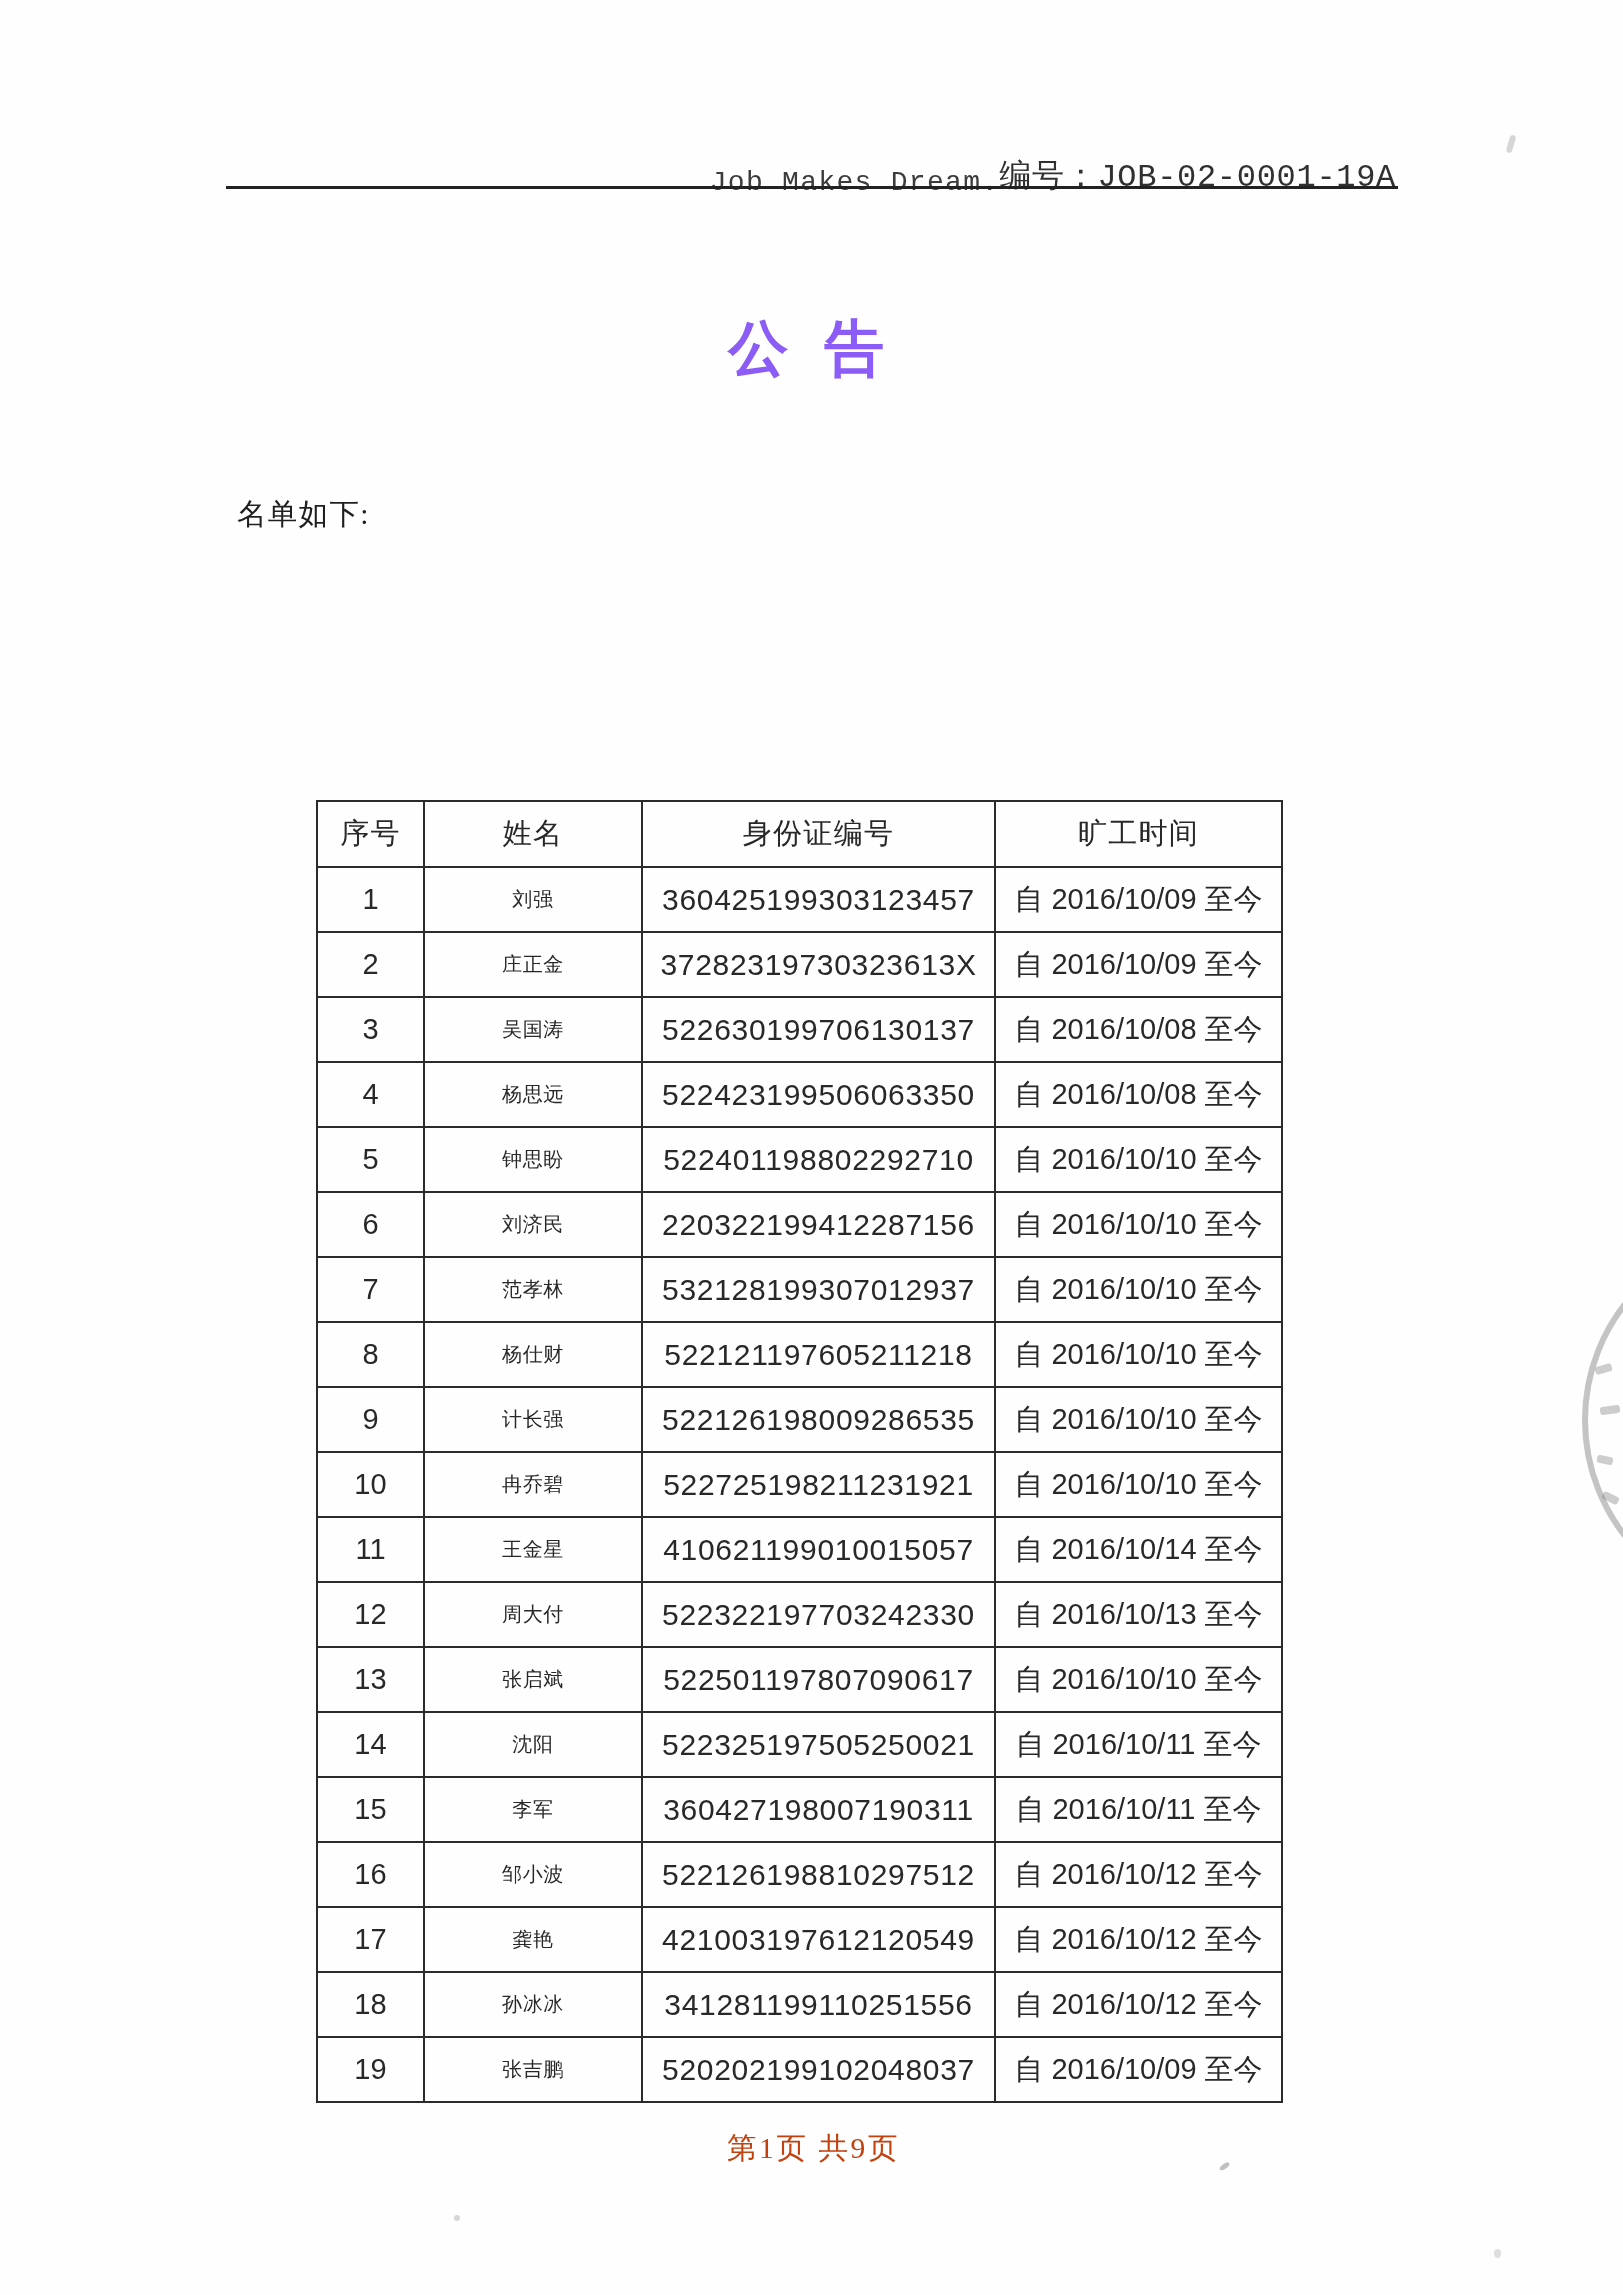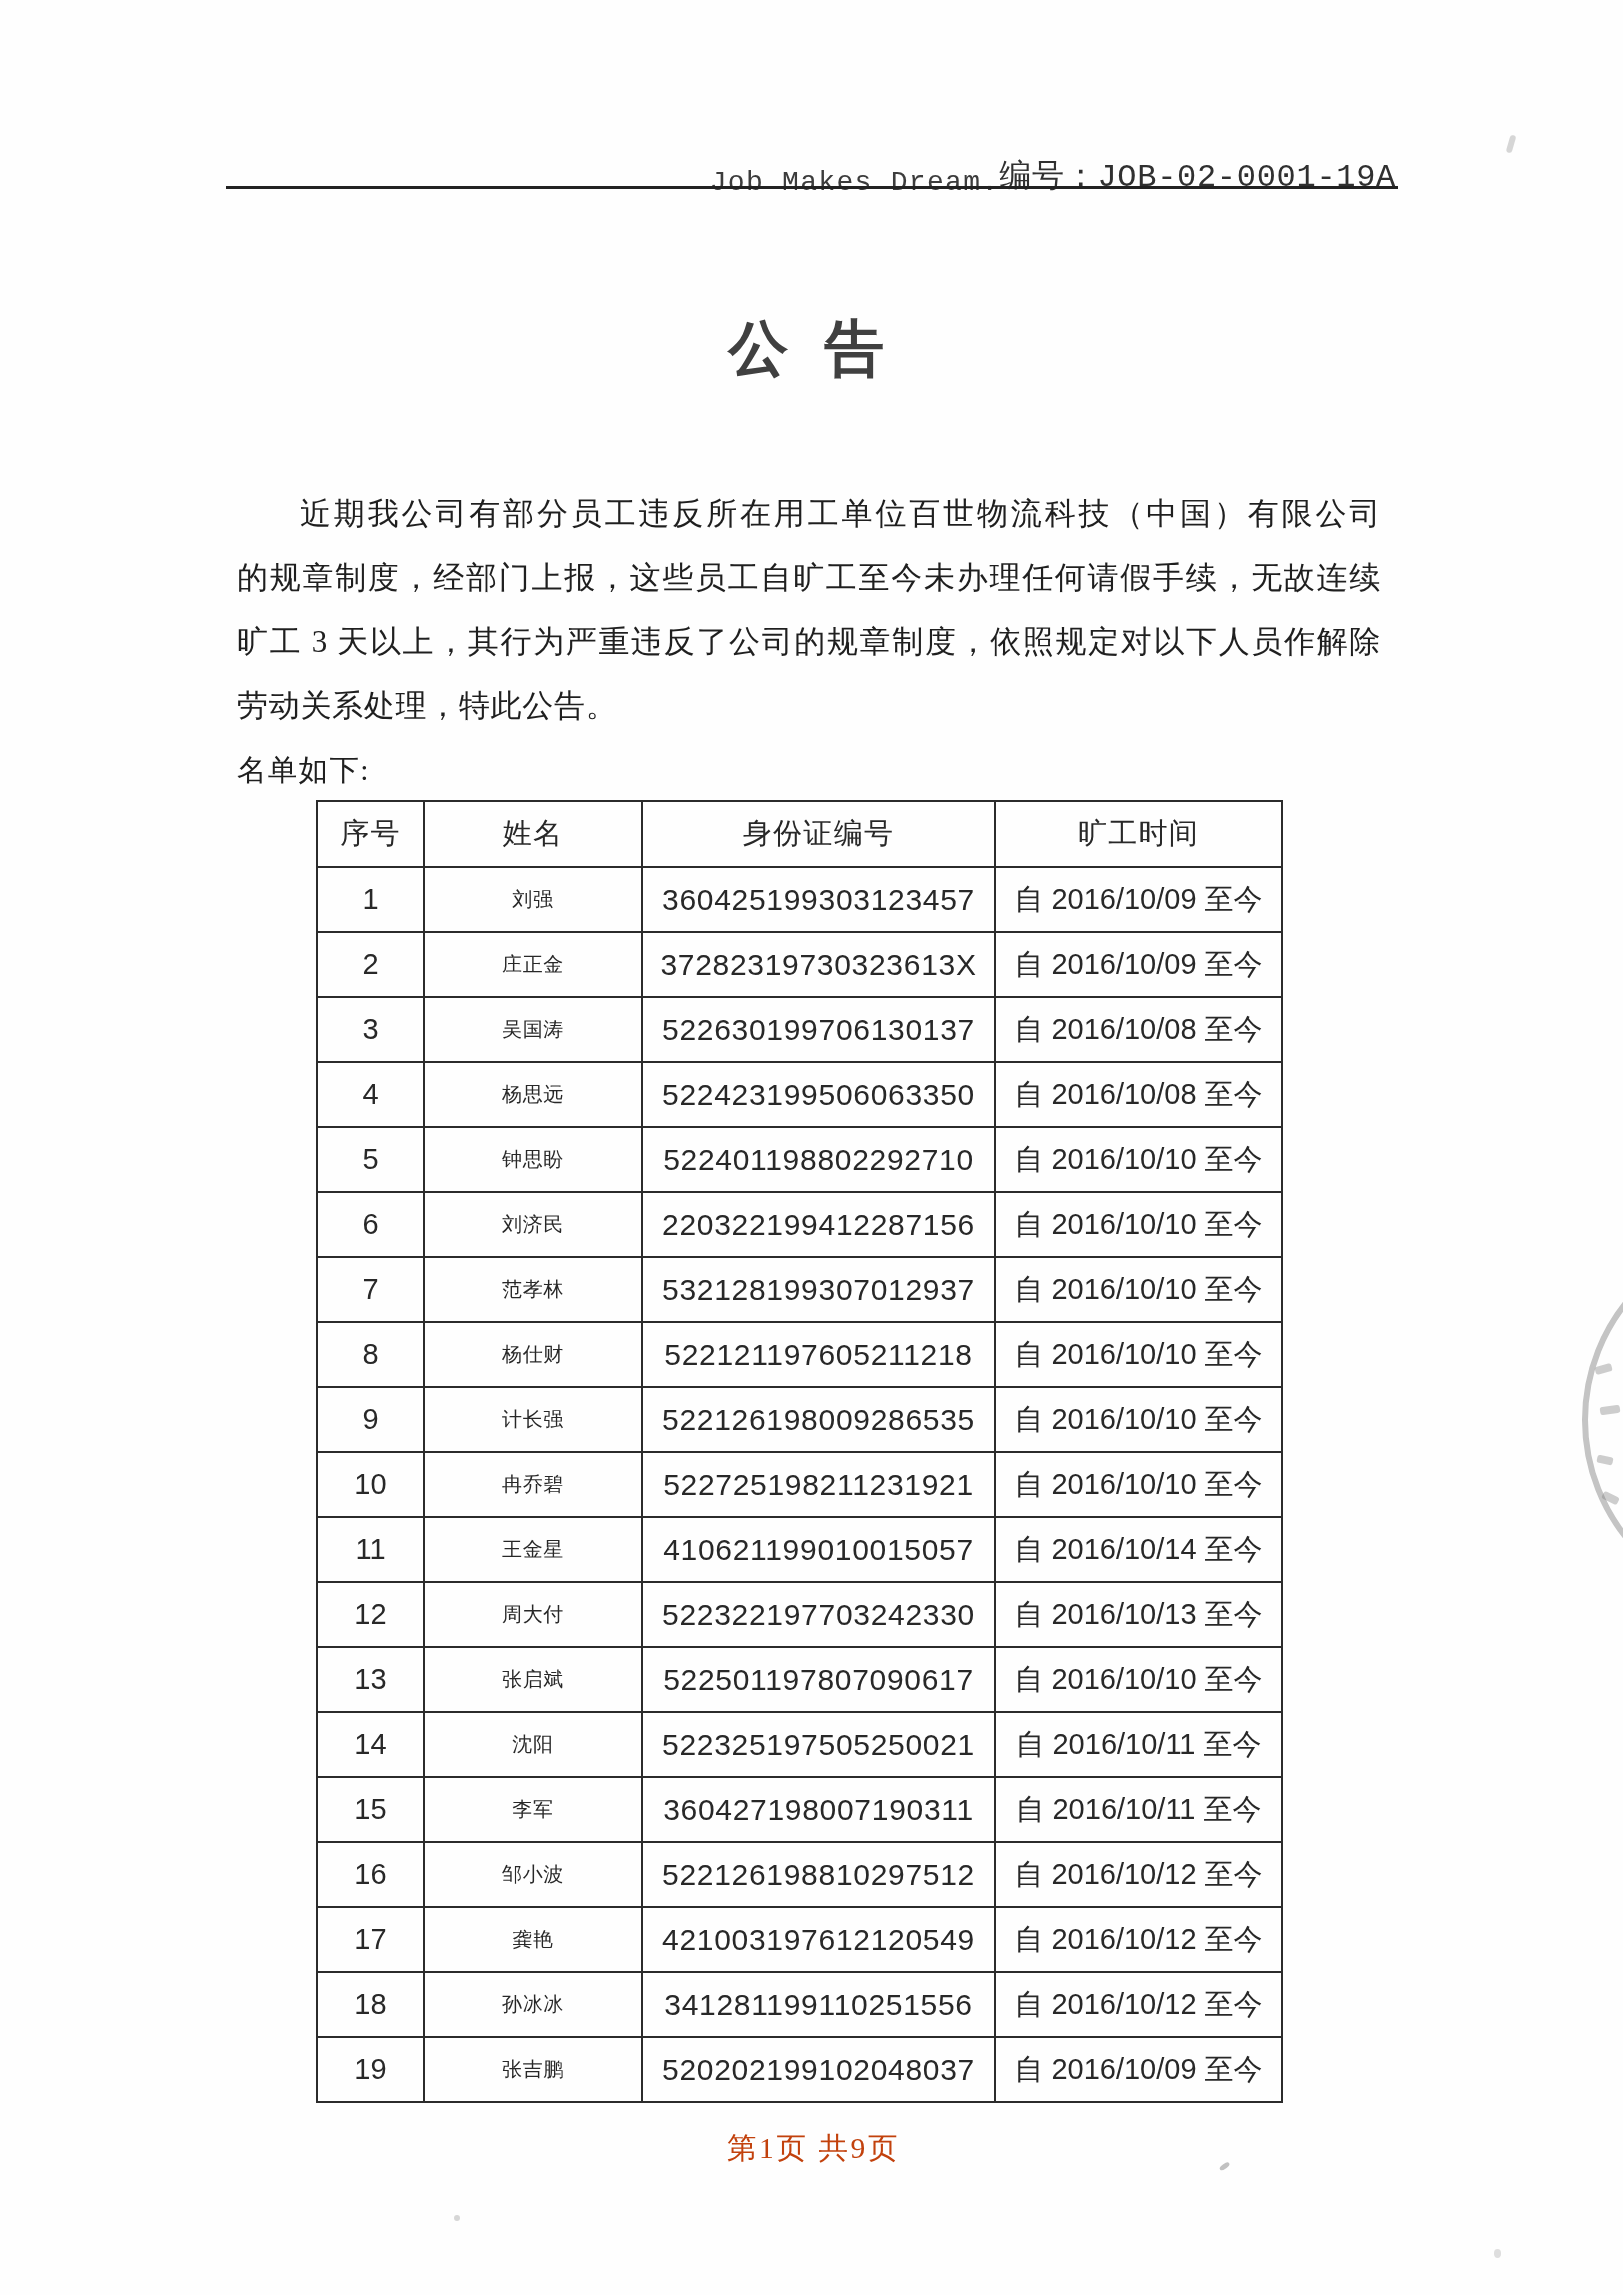--- a/index.html
+++ b/index.html
@@ -32,21 +32,21 @@
     left: 226px; top: 186px; width: 1172px; height: 3.3px;
     background: #222;
   }
 
   
   .doc-title {
     position: absolute;
     left: 0; top: 315px; width: 1623px; margin: 0;
     text-align: center;
     font-size: 60px; line-height: 68px; font-weight: bold;
-    letter-spacing: 10.5px; color: #404040;
+    letter-spacing: 10.5px; color: #8b5cf6;
   }
 
   
   .body-block {
     position: absolute;
     left: 237px; top: 482px; width: 1144px;
   }
   .para-line {
     margin: 0;
     font-size: 31px; line-height: 64px;
@@ -123,26 +123,20 @@
 
   <header class="doc-header">
     <span class="motto">Job Makes Dream.</span>
     <span class="doc-number">编号：JOB-02-0001-19A</span>
   </header>
   <div class="header-rule"></div>
 
   <h1 class="doc-title">公 告</h1>
 
   <div class="body-block">
-    <div>
-        <p class="para-line">近期我公司有部分员工违反所在用工单位百世物流科技（中国）有限公司</p>
-        <p class="para-line">的规章制度，经部门上报，这些员工自旷工至今未办理任何请假手续，无故连续</p>
-        <p class="para-line">旷工 3 天以上，其行为严重违反了公司的规章制度，依照规定对以下人员作解除</p>
-        <p class="para-line">劳动关系处理，特此公告。</p>
-      </div>
     <p class="list-intro">名单如下:</p>
   </div>
 
   <table class="roster">
     <colgroup>
       <col style="width:107px">
       <col style="width:218px">
       <col style="width:353px">
       <col style="width:287px">
     </colgroup>

